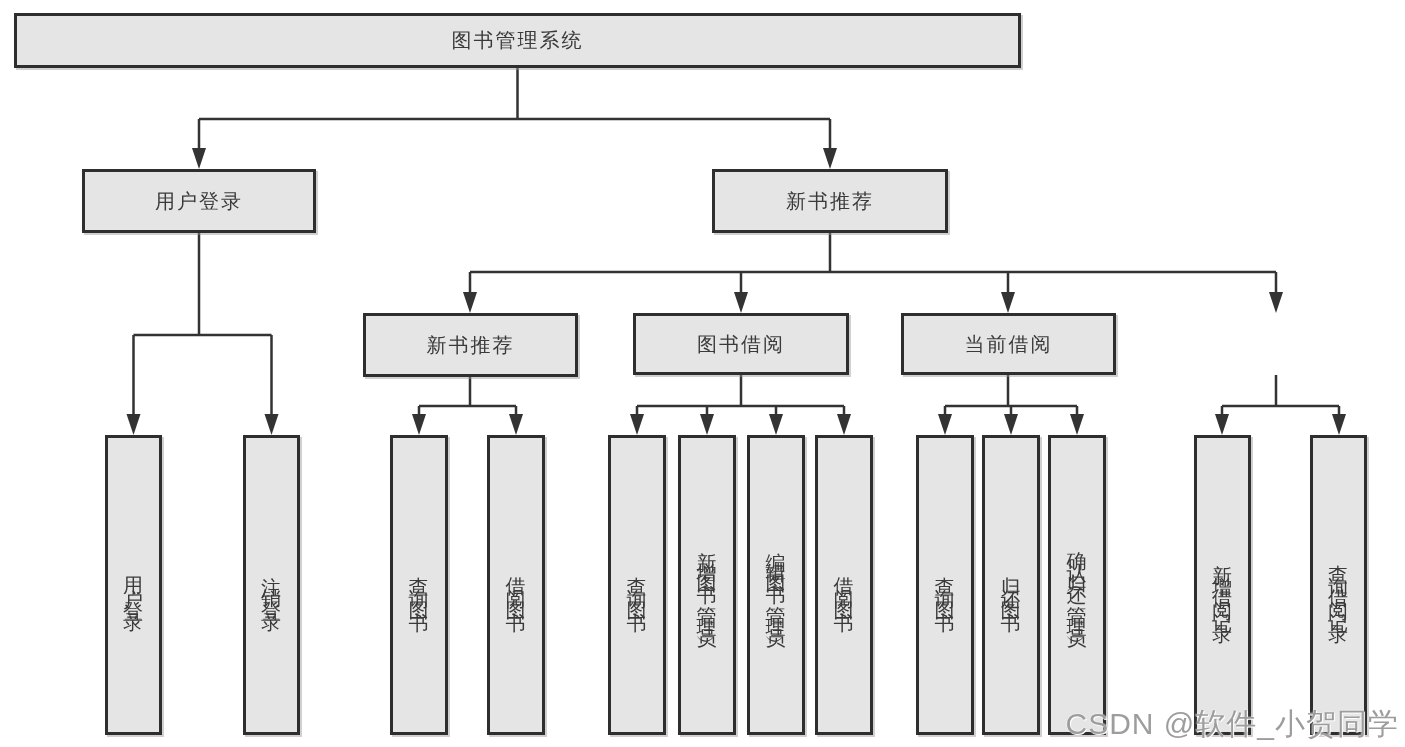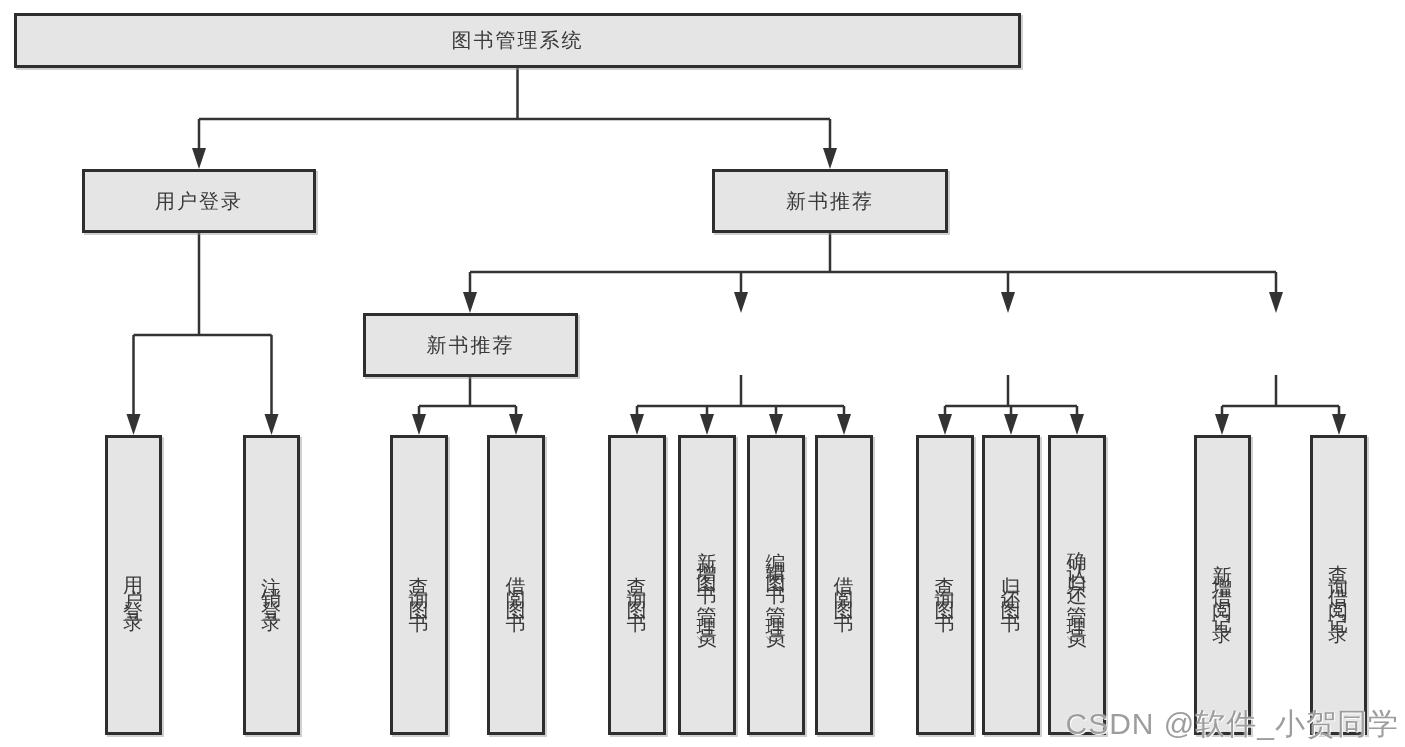--- a/index.html
+++ b/index.html
@@ -94,20 +94,22 @@
       <polygon points="1332,414 1346,414 1339,435"></polygon>
     </g>
   </svg>
 
   <div class="node h-node" style="left:14px; top:13px; width:1007px; height:55px;">图书管理系统</div>
 
   <div class="node h-node" style="left:82px; top:169px; width:234px; height:64px;">用户登录</div>
   <div class="node h-node" style="left:712px; top:169px; width:236px; height:64px;">新书推荐</div>
 
   <div class="node h-node" style="left:363px; top:313px; width:215px; height:64px;">新书推荐</div>
+  <div class="node h-node" style="left:633px; top:313px; width:216px; height:62px;">图书借阅</div>
+  <div class="node h-node" style="left:901px; top:313px; width:215px; height:62px;">当前借阅</div>
 
   <div class="node v-node" style="left:105px; top:435px; width:57px; height:300px;">用户登录</div>
   <div class="node v-node" style="left:243px; top:435px; width:57px; height:300px;">注销登录</div>
 
   <div class="node v-node" style="left:390px; top:435px; width:58px; height:300px;">查询图书</div>
   <div class="node v-node" style="left:487px; top:435px; width:58px; height:300px;">借阅图书</div>
 
   <div class="node v-node" style="left:608px; top:435px; width:58px; height:300px;">查询图书</div>
   <div class="node v-node" style="left:678px; top:435px; width:58px; height:300px; letter-spacing:11px;">新增图书（管理员）</div>
   <div class="node v-node" style="left:747px; top:435px; width:58px; height:300px; letter-spacing:11px;">编辑图书（管理员）</div>

